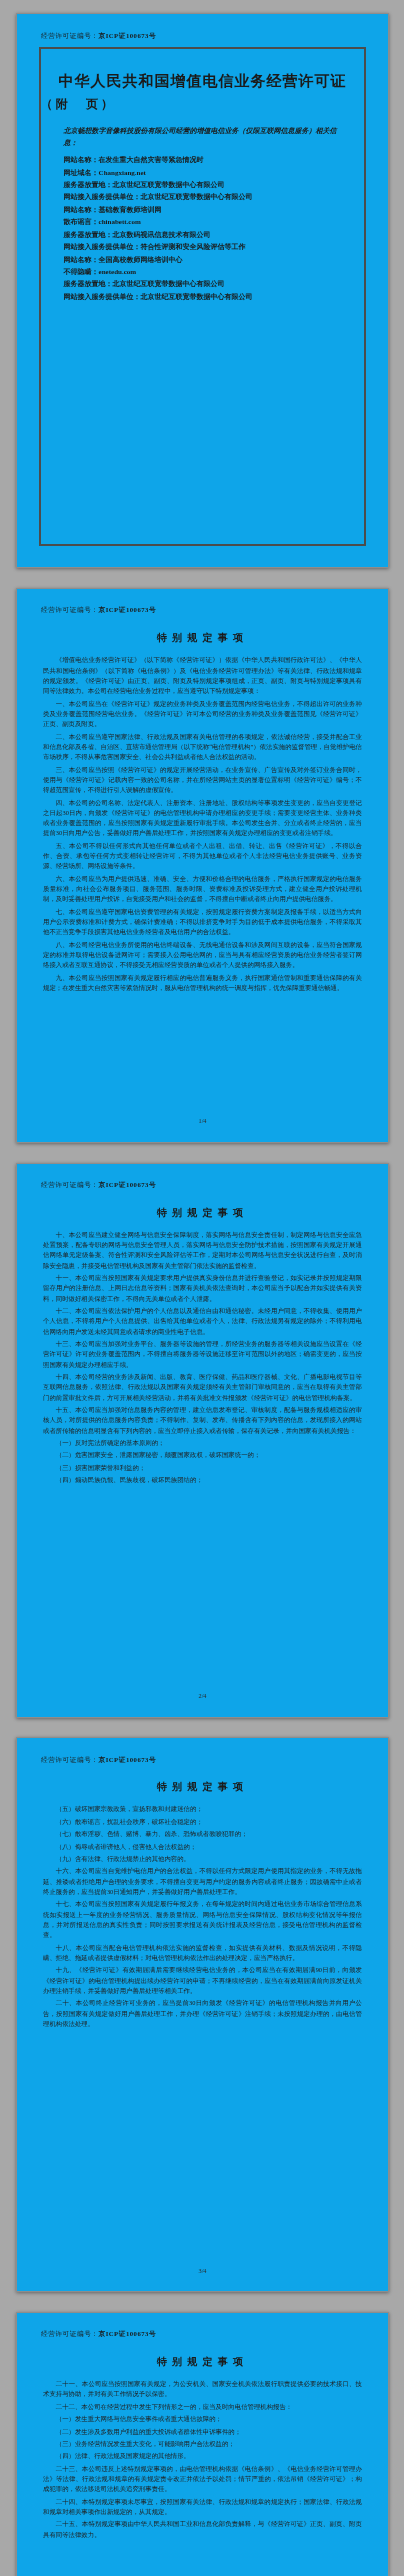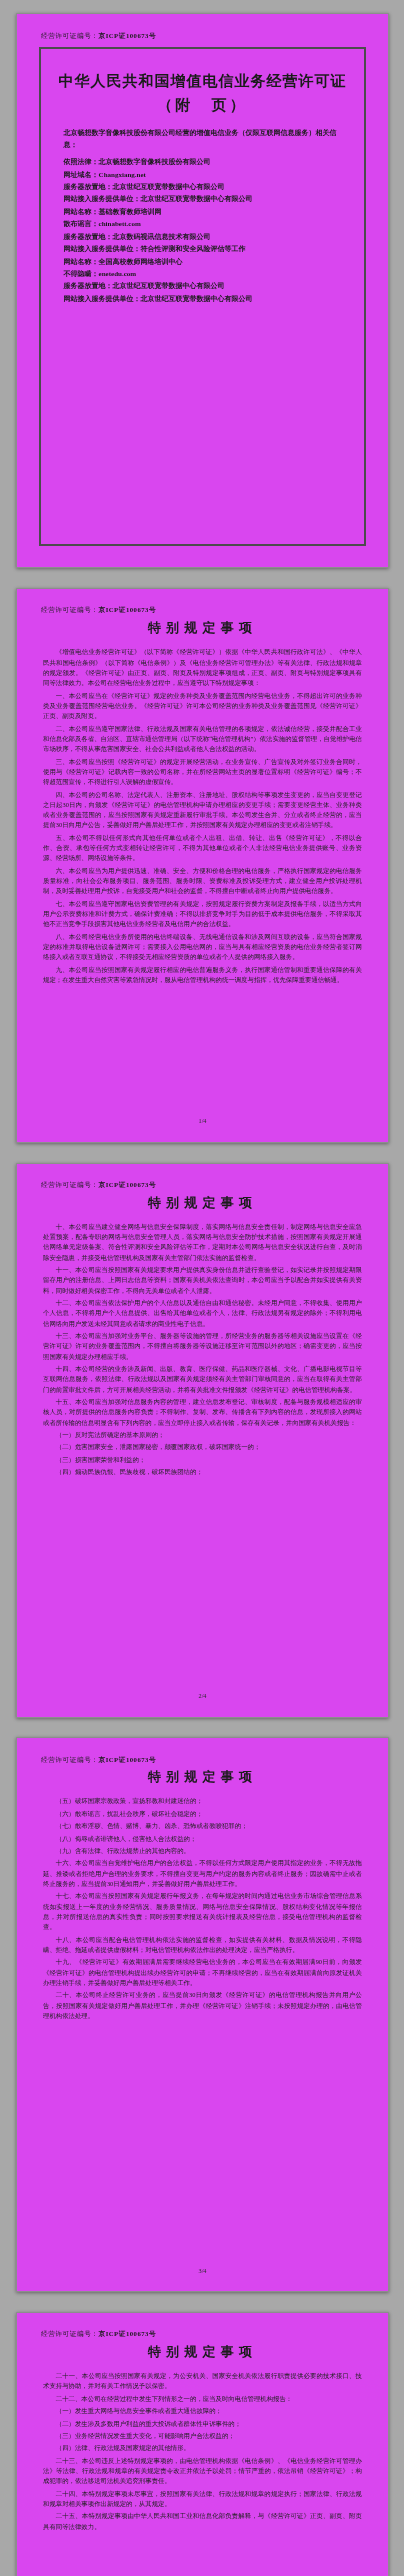--- a/index.html
+++ b/index.html
@@ -11,21 +11,21 @@
     color: #1b1b1b;
   }
   body { width: 405px; }
   .sheet-wrap { padding-top: 13.4px; }
 
   .page {
     position: relative;
     width: 373px;
     height: 555px;
     margin: 0 auto 19.6px auto;
-    background: #d946ef;
+    background: #0ea5e9;
     border: 0.5px solid #8d8d8d;
     box-shadow: 0 1px 3.6px rgba(0,0,0,0.4);
     box-sizing: border-box;
     overflow: hidden;
   }
   .page:last-child { margin-bottom: 12.4px; }
 
   .page-header {
     position: absolute;
     top: 17.5px;
@@ -48,45 +48,46 @@
   .cert-title {
     margin: 23px 9.3px 0 9.3px;
     text-align: center;
     font-size: 15px;
     font-weight: bold;
     letter-spacing: 1px;
     line-height: 18.5px;
   }
   .cert-subtitle {
     margin-top: 5.2px;
-    text-align: center;
-    font-size: 15px;
+    text-align: left;
+    font-size: 12px;
     font-weight: bold;
     letter-spacing: 3.1px;
   }
   .cert-intro {
     margin: 13.4px 23px 0 23px;
     font-size: 7px;
     font-weight: 600;
     line-height: 11.3px;
+    font-style: italic;
   }
   .cert-lines { margin: 5.2px 23px 0 23px; }
   .cert-lines p {
     margin: 0;
     font-size: 7px;
     font-weight: 600;
     line-height: 12.4px;
   }
 
   
   .prov-title {
     margin: 0;
-    padding-top: 30px;
+    padding-top: 42px;
     text-align: center;
-    font-size: 13px;
+    font-size: 10px;
     font-weight: bold;
     letter-spacing: 5.2px;
   }
   .prov-body { margin: 10.3px 26px 0 26px; }
   .prov-body p {
     margin: 0 0 2.1px 0;
     font-size: 6.4px;
     line-height: 10.3px;
     text-align: justify;
     text-indent: 2em;
@@ -109,21 +110,21 @@
 
   <div class="page">
     <div class="page-header">
       <span>经营许可证编号：</span><span class="license-number">京ICP证100673号</span>
     </div>
     <div class="cert-frame">
       <div class="cert-title">中华人民共和国增值电信业务经营许可证</div>
       <div class="cert-subtitle">（附　页）</div>
       <p class="cert-intro">北京畅想数字音像科技股份有限公司经营的增值电信业务（仅限互联网信息服务）相关信息：</p>
       <div class="cert-lines">
-          <p>依照法律：北京畅想数字音像科技股份有限公司</p>
+          <p>网站名称：在发生重大自然灾害等紧急情况时</p>
           <p>网址域名：Changxiang.net</p>
           <p>服务器放置地：北京世纪互联宽带数据中心有限公司</p>
           <p>网站接入服务提供单位：北京世纪互联宽带数据中心有限公司</p>
           <p>网站名称：基础教育教师培训网</p>
           <p>散布谣言：chinabett.com</p>
           <p>服务器放置地：北京数码视讯信息技术有限公司</p>
           <p>网站接入服务提供单位：符合性评测和安全风险评估等工作</p>
           <p>网站名称：全国高校教师网络培训中心</p>
           <p>不得隐瞒：enetedu.com</p>
           <p>服务器放置地：北京世纪互联宽带数据中心有限公司</p>

